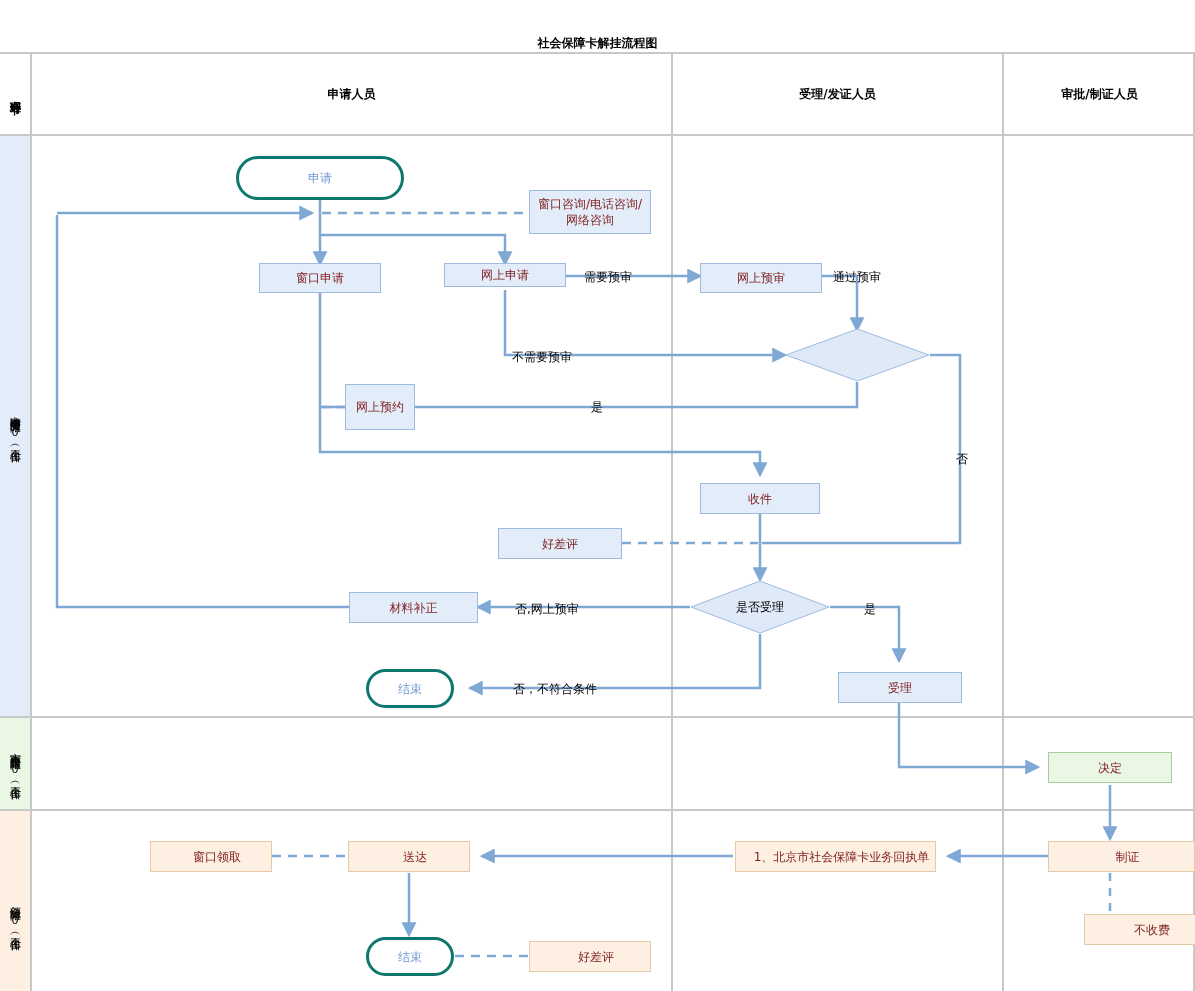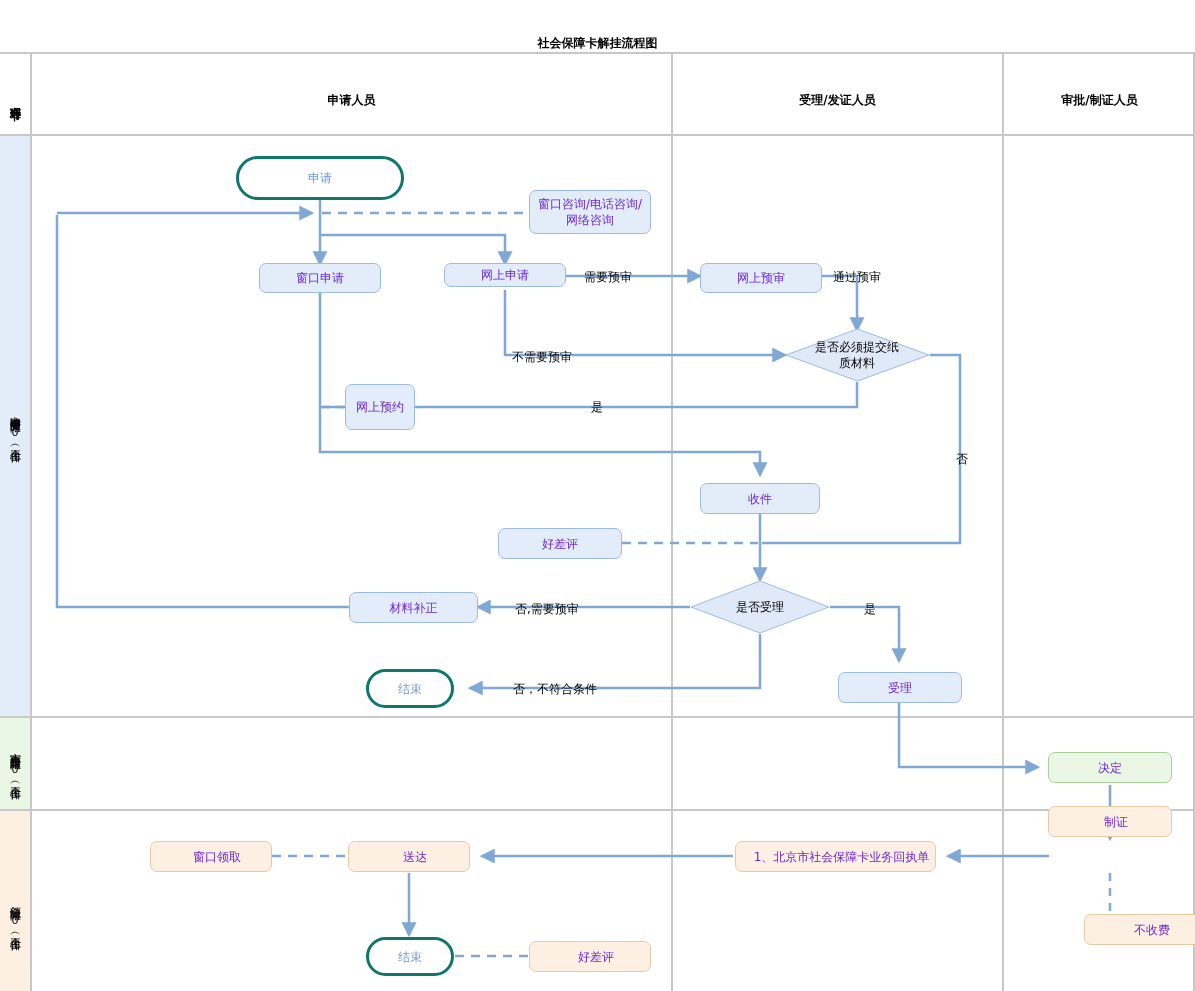--- a/index.html
+++ b/index.html
@@ -6,40 +6,40 @@
   body{font-family:"DejaVu Sans","Liberation Sans",sans-serif;}
   #page{position:relative;width:1195px;height:991px;overflow:hidden;background:#fff;margin-top:32px;}
 
   
   .title-bar{position:absolute;left:0;top:0;width:1195px;height:22px;
              border-bottom:2px solid #c8c8c8;box-sizing:border-box;}
   .title-text{position:absolute;left:0;top:3px;width:1195px;text-align:center;
               font-size:12px;font-weight:bold;color:#000;}
 
   .hdr-row{position:absolute;left:0;top:22px;width:1195px;height:80px;}
-  .hdr-cell{position:absolute;top:6px;height:80px;box-sizing:border-box;
+  .hdr-cell{position:absolute;top:0;height:80px;box-sizing:border-box;
             display:flex;align-items:center;justify-content:center;
             font-size:12px;font-weight:bold;color:#000;}
 
   .vline{position:absolute;background:#c8c8c8;width:2px;}
   .hline{position:absolute;background:#c8c8c8;height:2px;}
 
   .stage{position:absolute;left:0;width:30px;box-sizing:border-box;
          display:flex;align-items:center;justify-content:center;}
   .stage-txt{writing-mode:vertical-rl;text-orientation:upright;
              font-size:11px;line-height:17px;color:#000;letter-spacing:1px;
              text-align:center;white-space:normal;}
 
   
   #edges{position:absolute;left:0;top:0;width:1195px;height:991px;}
 
   
   .node{position:absolute;box-sizing:border-box;display:flex;
         align-items:center;justify-content:center;text-align:center;
-        font-size:12px;color:#6d28d9;line-height:16px;border-radius:7px;}
+        font-size:12px;color:#7f1d1d;line-height:16px;}
   .n-blue{background:#e3ecf9;border:1px solid #9dbbe0;}
   .n-green{background:#eaf7e4;border:1px solid #a8cf9a;}
   .n-peach{background:#fdf0e3;border:1px solid #e8c9a6;padding-left:12px;}
   .n-term{background:#ffffff;border:3px solid #0f766e;border-radius:22px;color:#6f9ad3;}
 
   .dia-wrap{position:absolute;}
   .dia-wrap svg{position:absolute;left:0;top:0;}
   .dia-label{position:absolute;left:0;top:0;width:100%;height:100%;
              display:flex;align-items:center;justify-content:center;
              font-size:12px;line-height:16px;color:#000;text-align:center;}
@@ -152,21 +152,20 @@
   <div class="node n-blue" style="left:259px;top:231px;width:122px;height:30px;">窗口申请</div>
 
   <div class="node n-blue" style="left:444px;top:231px;width:122px;height:24px;">网上申请</div>
 
   <div class="node n-blue" style="left:700px;top:231px;width:122px;height:30px;">网上预审</div>
 
   <div class="dia-wrap" style="left:785px;top:296px;width:145px;height:54px;">
     <svg width="145" height="54" viewBox="0 0 145 54">
       <polygon points="72.5,1 144,27 72.5,53 1,27" fill="#dfe9f7" stroke="#9dbbe0" stroke-width="1"></polygon>
     </svg>
-    <div class="dia-label" style="width:92px;left:26px;">是否必须提交纸质材料</div>
   </div>
 
   <div class="node n-blue" style="left:345px;top:352px;width:70px;height:46px;">网上预约</div>
 
   <div class="node n-blue" style="left:700px;top:451px;width:120px;height:31px;">收件</div>
 
   <div class="node n-blue" style="left:498px;top:496px;width:124px;height:31px;">好差评</div>
 
   <div class="dia-wrap" style="left:690px;top:548px;width:140px;height:54px;">
     <svg width="140" height="54" viewBox="0 0 140 54">
@@ -176,36 +175,36 @@
   </div>
 
   <div class="node n-blue" style="left:349px;top:560px;width:129px;height:31px;">材料补正</div>
 
   <div class="node n-term" style="left:366px;top:637px;width:88px;height:39px;">结束</div>
 
   <div class="node n-blue" style="left:838px;top:640px;width:124px;height:31px;">受理</div>
 
   <div class="node n-green" style="left:1048px;top:720px;width:124px;height:31px;">决定</div>
 
-  <div class="node n-peach" style="left:1048px;top:774px;width:124px;height:31px;">制证</div>
+  <div class="node n-peach" style="left:1048px;top:809px;width:147px;height:31px;">制证</div>
 
   <div class="node n-peach" style="left:1084px;top:882px;width:124px;height:31px;">不收费</div>
 
   <div class="node n-peach" style="left:735px;top:809px;width:201px;height:31px;">1、北京市社会保障卡业务回执单</div>
 
   <div class="node n-peach" style="left:348px;top:809px;width:122px;height:31px;">送达</div>
 
   <div class="node n-peach" style="left:150px;top:809px;width:122px;height:31px;">窗口领取</div>
 
   <div class="node n-term" style="left:366px;top:905px;width:88px;height:39px;">结束</div>
 
   <div class="node n-peach" style="left:529px;top:909px;width:122px;height:31px;">好差评</div>
 
   <div class="elabel" style="left:584px;top:237px;">需要预审</div>
   <div class="elabel" style="left:833px;top:237px;">通过预审</div>
   <div class="elabel" style="left:512px;top:317px;">不需要预审</div>
   <div class="elabel" style="left:591px;top:367px;">是</div>
   <div class="elabel vert" style="left:953px;top:412px;">否</div>
-  <div class="elabel" style="left:515px;top:569px;">否,需要预审</div>
+  <div class="elabel" style="left:515px;top:569px;">否,网上预审</div>
   <div class="elabel" style="left:864px;top:569px;">是</div>
   <div class="elabel" style="left:513px;top:649px;">否，不符合条件</div>
 
 </div>
 
 </body></html>

